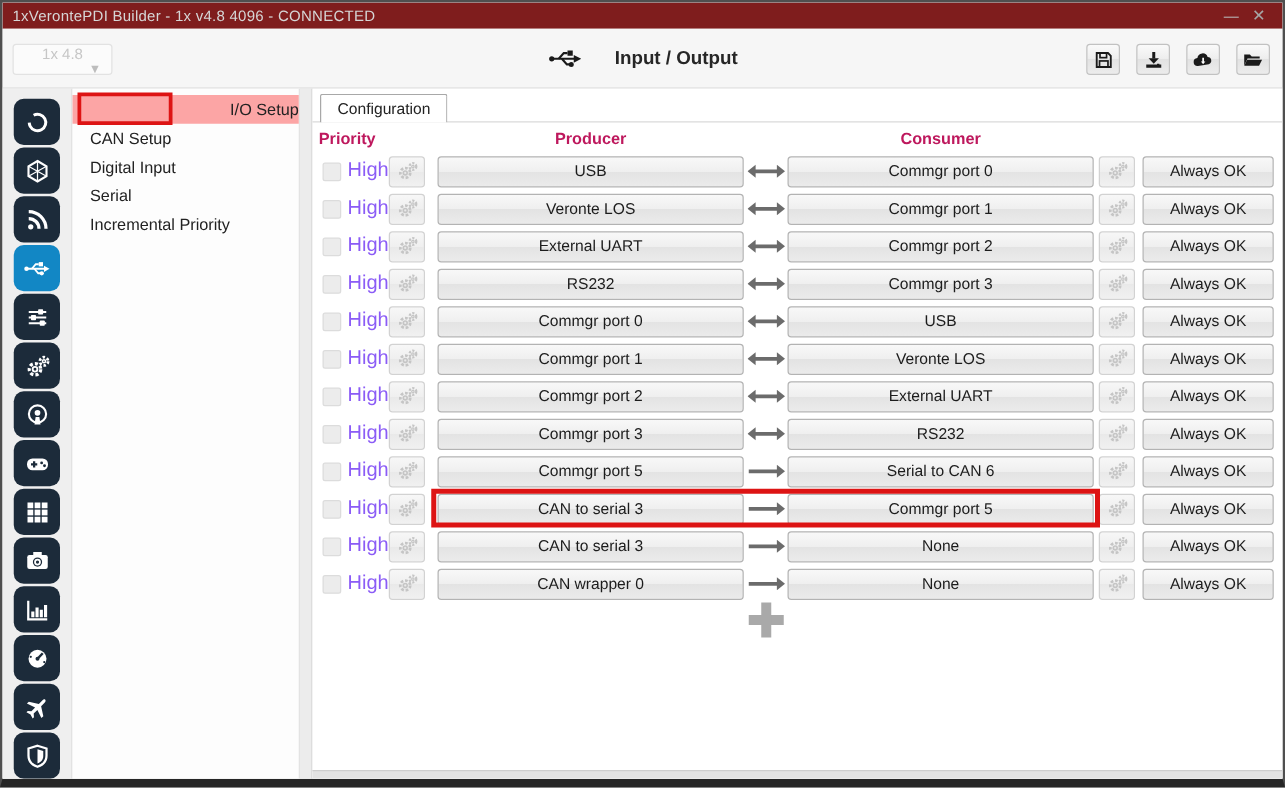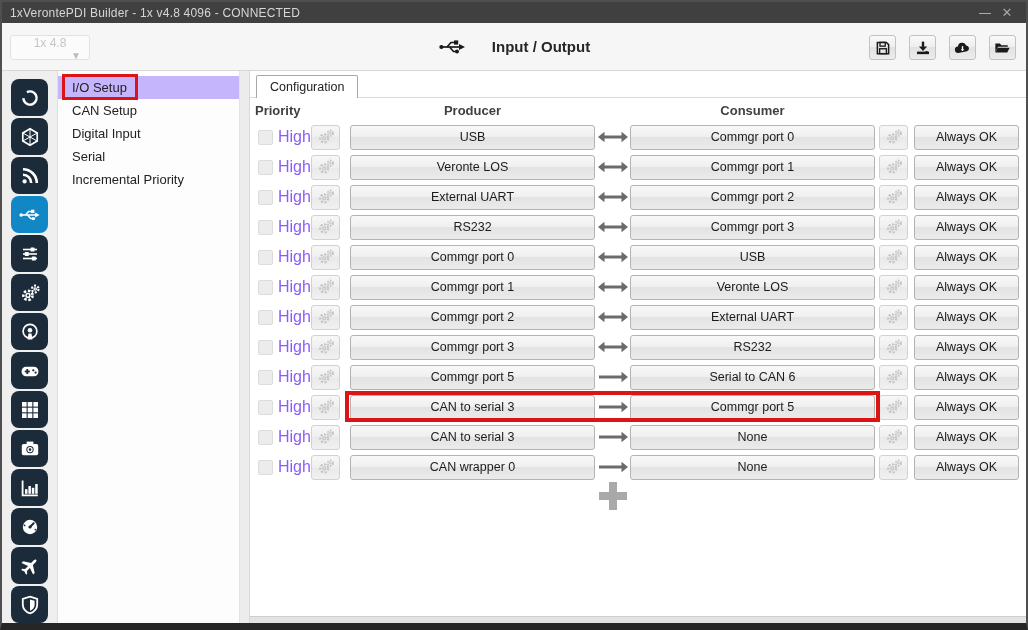--- a/index.html
+++ b/index.html
@@ -3,21 +3,21 @@
 <meta charset="utf-8">
 <style>
   * { box-sizing: border-box; margin: 0; padding: 0; }
   body { font-family: "Liberation Sans", sans-serif; background:#888; }
   .window{
     position:relative; width:1028px; height:630px; background:#fff;
     border:2px solid #4f4f4f; border-bottom:7px solid #262626; overflow:hidden;
   }
   
   .titlebar{
-    height:21px; background:#404040; color:#d6d6d6; display:flex; align-items:center;
+    height:21px; background:#7f1d1d; color:#d6d6d6; display:flex; align-items:center;
     font-size:12px; padding:0 8px;
   }
   .titlebar .title{ flex:1; letter-spacing:.2px; }
   .win-btn{ color:#b9b9b9; font-size:12px; width:22px; text-align:center; cursor:default; }
   .win-btn.close{ color:#a5a5a5; font-size:13px; }
   
   .toolbar{
     position:relative; height:48px; background:#f6f6f6; border-bottom:1px solid #d7d7d7;
     display:flex; align-items:center;
   }
@@ -49,36 +49,36 @@
     width:37px; height:37px; min-height:37px; border-radius:8px; background:#1c2b3a;
     display:flex; align-items:center; justify-content:center; cursor:pointer;
   }
   .tile.active{ background:#1287c5; }
   
   .menu{ width:182px; background:#fdfdfd; border-right:1px solid #e3e3e3; padding-top:5px; }
   .menu-item{
     position:relative; height:23px; line-height:23px; padding-left:14px; font-size:13px;
     color:#222; cursor:pointer; white-space:nowrap;
   }
-  .menu-item.selected{ background:#c4b5fd; }
+  .menu-item.selected{ background:#fca5a5;text-align:right; }
   .menu-red-box{
     position:absolute; left:4px; top:-2px; width:76px; height:26px;
     border:3px solid #dd1414; pointer-events:none;
   }
   
   .v-scroll{ width:10px; background:#ececec; border-right:1px solid #d8d8d8; }
   
   .main{ position:relative; flex:1; background:#fff; padding-top:4px; }
   .tabstrip{ height:23px; padding-left:6px; border-bottom:1px solid #dadada; display:flex; }
   .tab{
     background:#fff; border:1px solid #a8a8a8; border-bottom:none; border-radius:2px 2px 0 0;
     font-size:12.5px; color:#222; padding:0 13px; display:flex; align-items:center;
     margin-bottom:-1px; cursor:pointer;
   }
-  .table-head{ position:relative; height:19px; margin-top:5px; font-size:13px; font-weight:bold; color:#404040; }
+  .table-head{ position:relative; height:19px; margin-top:5px; font-size:13px; font-weight:bold; color:#be185d; }
   .th-priority{ position:absolute; left:5px; }
   .th-producer{ position:absolute; left:100px; width:245px; text-align:center; }
   .th-consumer{ position:absolute; left:380px; width:245px; text-align:center; }
   
   .rows{ }
   .io-row{ position:relative; height:30px; display:flex; align-items:center; }
   .cbx{
     position:absolute; left:8px; width:15px; height:15px; background:#ececec;
     border:1px solid #dcdcdc; border-radius:2px;
   }

